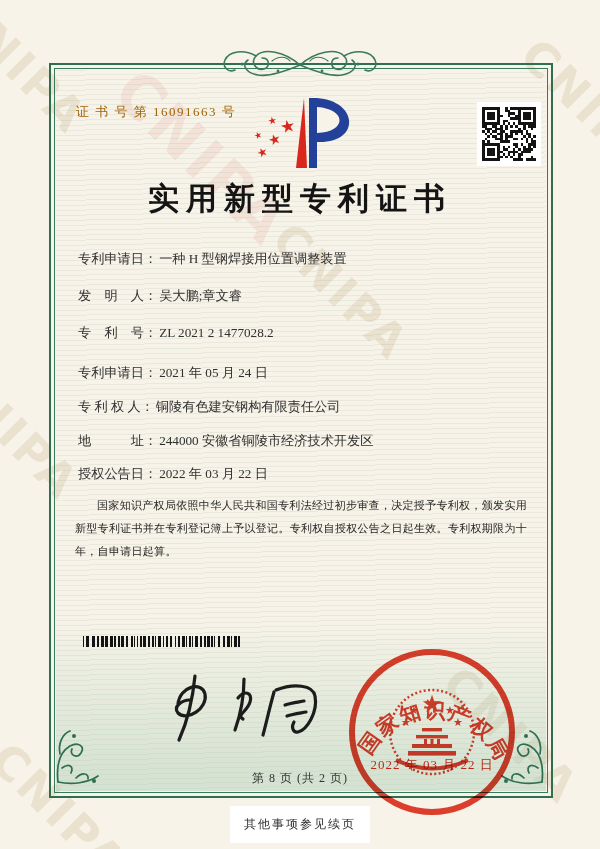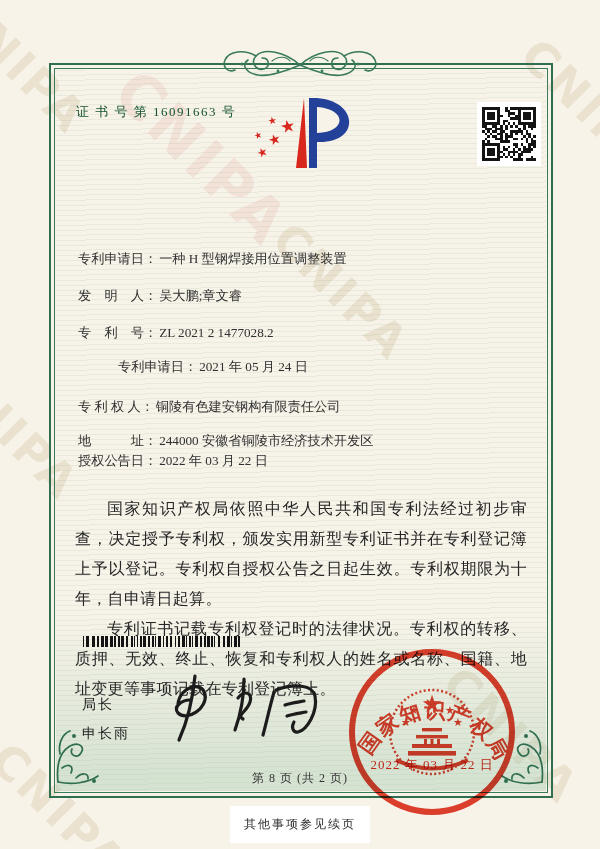--- a/index.html
+++ b/index.html
@@ -23,37 +23,37 @@
   .frame-inner { position:absolute; inset:3px; border:1px solid #3a7a5c; }
   .guilloche { position:absolute; inset:5px;
     background:repeating-linear-gradient(179deg, rgba(118,168,132,0.13) 0 1px, rgba(0,0,0,0) 1px 5px); }
   .green-tint { position:absolute; left:5px; right:5px; bottom:5px; height:175px;
     background:linear-gradient(to bottom, rgba(181,210,188,0) 0%, rgba(172,206,181,0.45) 90%); }
   .ornament-top { position:absolute; left:50%; top:44px; transform:translateX(-50%); z-index:3; }
   .corner { position:absolute; z-index:3; }
   .corner.bl { left:52px; top:726px; }
   .corner.br { right:52px; top:726px; transform:scaleX(-1); }
   
-  .cert-no { position:absolute; left:76px; top:103px; font-size:13px; letter-spacing:1.5px; color:#14532d; z-index:4; }
+  .cert-no { position:absolute; left:76px; top:103px; font-size:13px; letter-spacing:1.5px; color:#a16207; z-index:4; }
   .logo { position:absolute; left:243px; top:94px; z-index:4; }
   .qr { position:absolute; left:477px; top:102px; width:64px; height:64px; background:#fff;
     padding:5px; box-sizing:border-box; z-index:4; }
   .qr-grid { display:grid; width:54px; height:54px; grid-template-columns:repeat(21,1fr); grid-auto-rows:1fr; }
   .qr-grid i { display:block; }
   .qr-grid i.on { background:#141414; }
   .title { position:absolute; left:0; width:100%; top:178px; text-align:center;
     font-size:31px; font-weight:700; letter-spacing:7px; color:#141414; z-index:4; }
   
   .fields { position:absolute; left:78px; top:250px; width:448px; font-size:13.2px; color:#303030; z-index:4; }
   .frow { position:absolute; left:0; white-space:nowrap; }
   .frow .fvalue { margin-left:2px; }
   .pair2 { position:absolute; left:232px; top:0; white-space:nowrap; }
   
-  .body-text { position:absolute; left:75px; top:494px; width:452px; font-size:16px;
-    line-height:30px; letter-spacing:0.3px; color:#262626; text-align:justify; z-index:4; }
+  .body-text { position:absolute; left:75px; top:494px; width:452px; font-size:11px;
+    line-height:23px; letter-spacing:0.3px; color:#262626; text-align:justify; z-index:4; }
   .body-text p { margin:0; text-indent:2em; }
   
   .barcode { position:absolute; left:83px; top:636px; width:160px; height:11px; display:flex; z-index:4; }
   .barcode i { display:block; height:100%; background:#141414; flex:0 0 auto; }
   .signer { position:absolute; left:82px; top:696px; font-size:14px; letter-spacing:2px; color:#1d1d1d; z-index:4; }
   .signer div { margin-bottom:11px; }
   .signature { position:absolute; left:150px; top:668px; z-index:5; }
   .seal { position:absolute; left:344px; top:644px; width:176px; height:176px; z-index:6;
     mix-blend-mode:multiply; opacity:0.92; }
   .seal-date { position:absolute; left:344px; top:756px; width:176px; text-align:center;
@@ -574,48 +574,48 @@
         <i class="on"></i>
         <i class="on"></i>
         <i></i>
         <i class="on"></i>
         <i class="on"></i>
         <i class="on"></i>
         <i class="on"></i>
       </div>
   </div>
 
+  <div class="title">实用新型专利证书</div>
 
   <div class="fields">
     <div class="frow" style="top:0;">
       <span class="flabel">专利申请日：</span><span class="fvalue">一种 H 型钢焊接用位置调整装置</span>
     </div>
     <div class="frow" style="top:37px;">
       <span class="flabel">发　明　人：</span><span class="fvalue">吴大鹏;章文睿</span>
     </div>
     <div class="frow" style="top:74px;">
       <span class="flabel">专　利　号：</span><span class="fvalue">ZL 2021 2 1477028.2</span>
     </div>
-    <div class="frow" style="top:108px;margin-left:40px;">
+    <div class="frow" style="top:114px;">
       <span class="flabel">专利申请日：</span><span class="fvalue">2021 年 05 月 24 日</span>
     </div>
     <div class="frow" style="top:148px;">
       <span class="flabel">专 利 权 人：</span><span class="fvalue">铜陵有色建安钢构有限责任公司</span>
     </div>
     <div class="frow" style="top:182px;">
       <span class="flabel">地　　　址：</span><span class="fvalue">244000 安徽省铜陵市经济技术开发区</span>
     </div>
-    <div class="frow" style="top:202px; width:448px;">
+    <div class="frow" style="top:215px; width:448px;">
       <span class="flabel">授权公告日：</span><span class="fvalue">2022 年 03 月 22 日</span>
     </div>
   </div>
 
   <div class="body-text">
     <p>国家知识产权局依照中华人民共和国专利法经过初步审查，决定授予专利权，颁发实用新型专利证书并在专利登记簿上予以登记。专利权自授权公告之日起生效。专利权期限为十年，自申请日起算。</p>
-    <p>专利证书记载专利权登记时的法律状况。专利权的转移、质押、无效、终止、恢复和专利权人的姓名或名称、国籍、地址变更等事项记载在专利登记簿上。</p>
   </div>
 
   <div class="barcode">
       <i style="width: 1px; margin-right: 2px;"></i>
       <i style="width: 3px; margin-right: 3px;"></i>
       <i style="width: 3px; margin-right: 2px;"></i>
       <i style="width: 2px; margin-right: 2px;"></i>
       <i style="width: 3px; margin-right: 1px;"></i>
       <i style="width: 3px; margin-right: 2px;"></i>
       <i style="width: 3px; margin-right: 1px;"></i>
@@ -648,24 +648,20 @@
       <i style="width: 2px; margin-right: 1px;"></i>
       <i style="width: 1px; margin-right: 3px;"></i>
       <i style="width: 2px; margin-right: 3px;"></i>
       <i style="width: 2px; margin-right: 2px;"></i>
       <i style="width: 3px; margin-right: 1px;"></i>
       <i style="width: 1px; margin-right: 2px;"></i>
       <i style="width: 3px; margin-right: 1px;"></i>
       <i style="width: 2px; margin-right: 2px;"></i>
     </div>
 
-  <div class="signer">
-    <div>局长</div>
-    <div>申长雨</div>
-  </div>
 
   <svg class="signature" width="200" height="88" viewBox="0 0 200 88">
     <g stroke="#1c1c1c" fill="none" stroke-width="3.2" stroke-linecap="round" stroke-linejoin="round">
       <path d="M28 36 C30 18 52 13 55 26 C58 40 37 54 28 45 C23 39 31 32 40 32"></path>
       <path d="M45 8 C43 28 38 52 29 72"></path>
       <path d="M88 30 C94 22 103 24 100 34 C97 44 86 47 93 51"></path>
       <path d="M94 11 C94 28 90 48 85 62"></path>
       <path d="M124 24 C119 42 116 56 113 67"></path>
       <path d="M126 22 C144 15 163 17 165 28 C168 44 157 62 148 64 C143 65 141 59 144 54"></path>
       <path d="M135 37 C141 35 149 34 154 33"></path>

